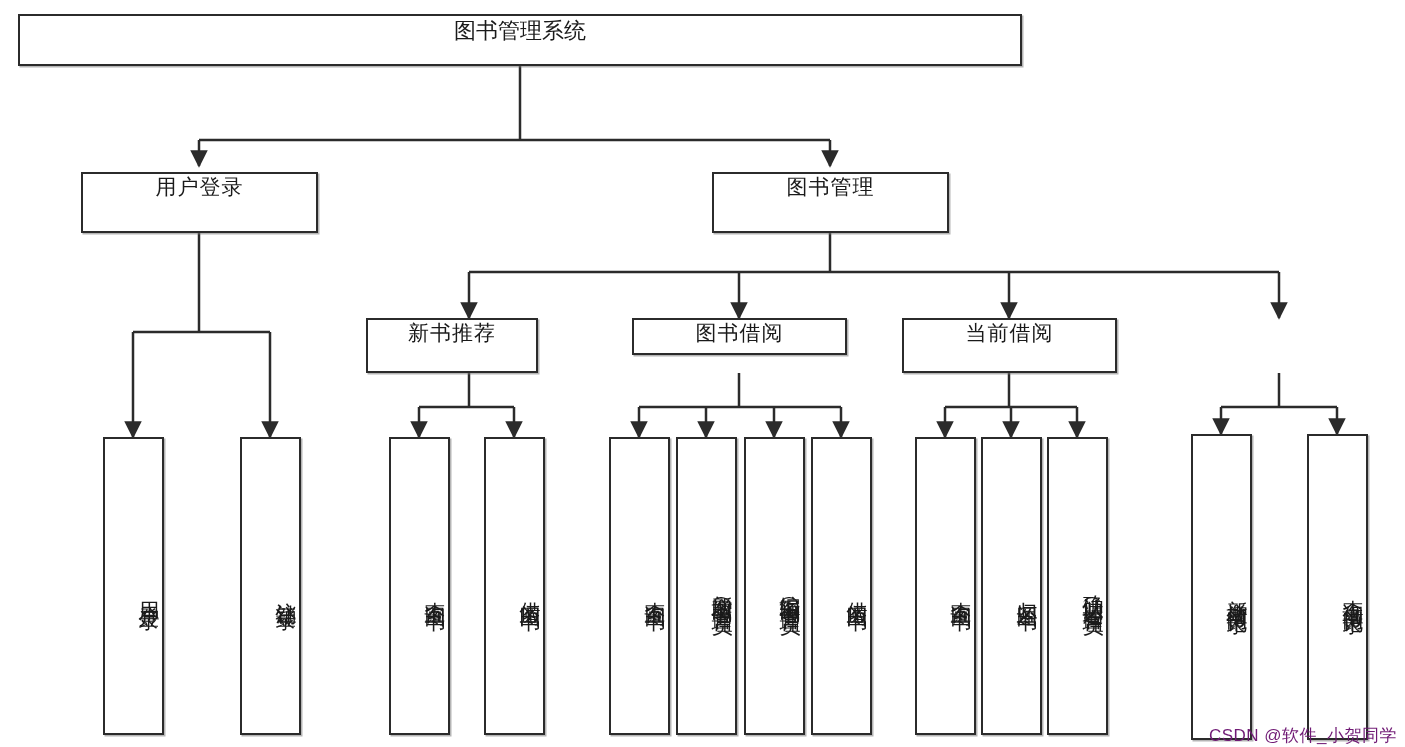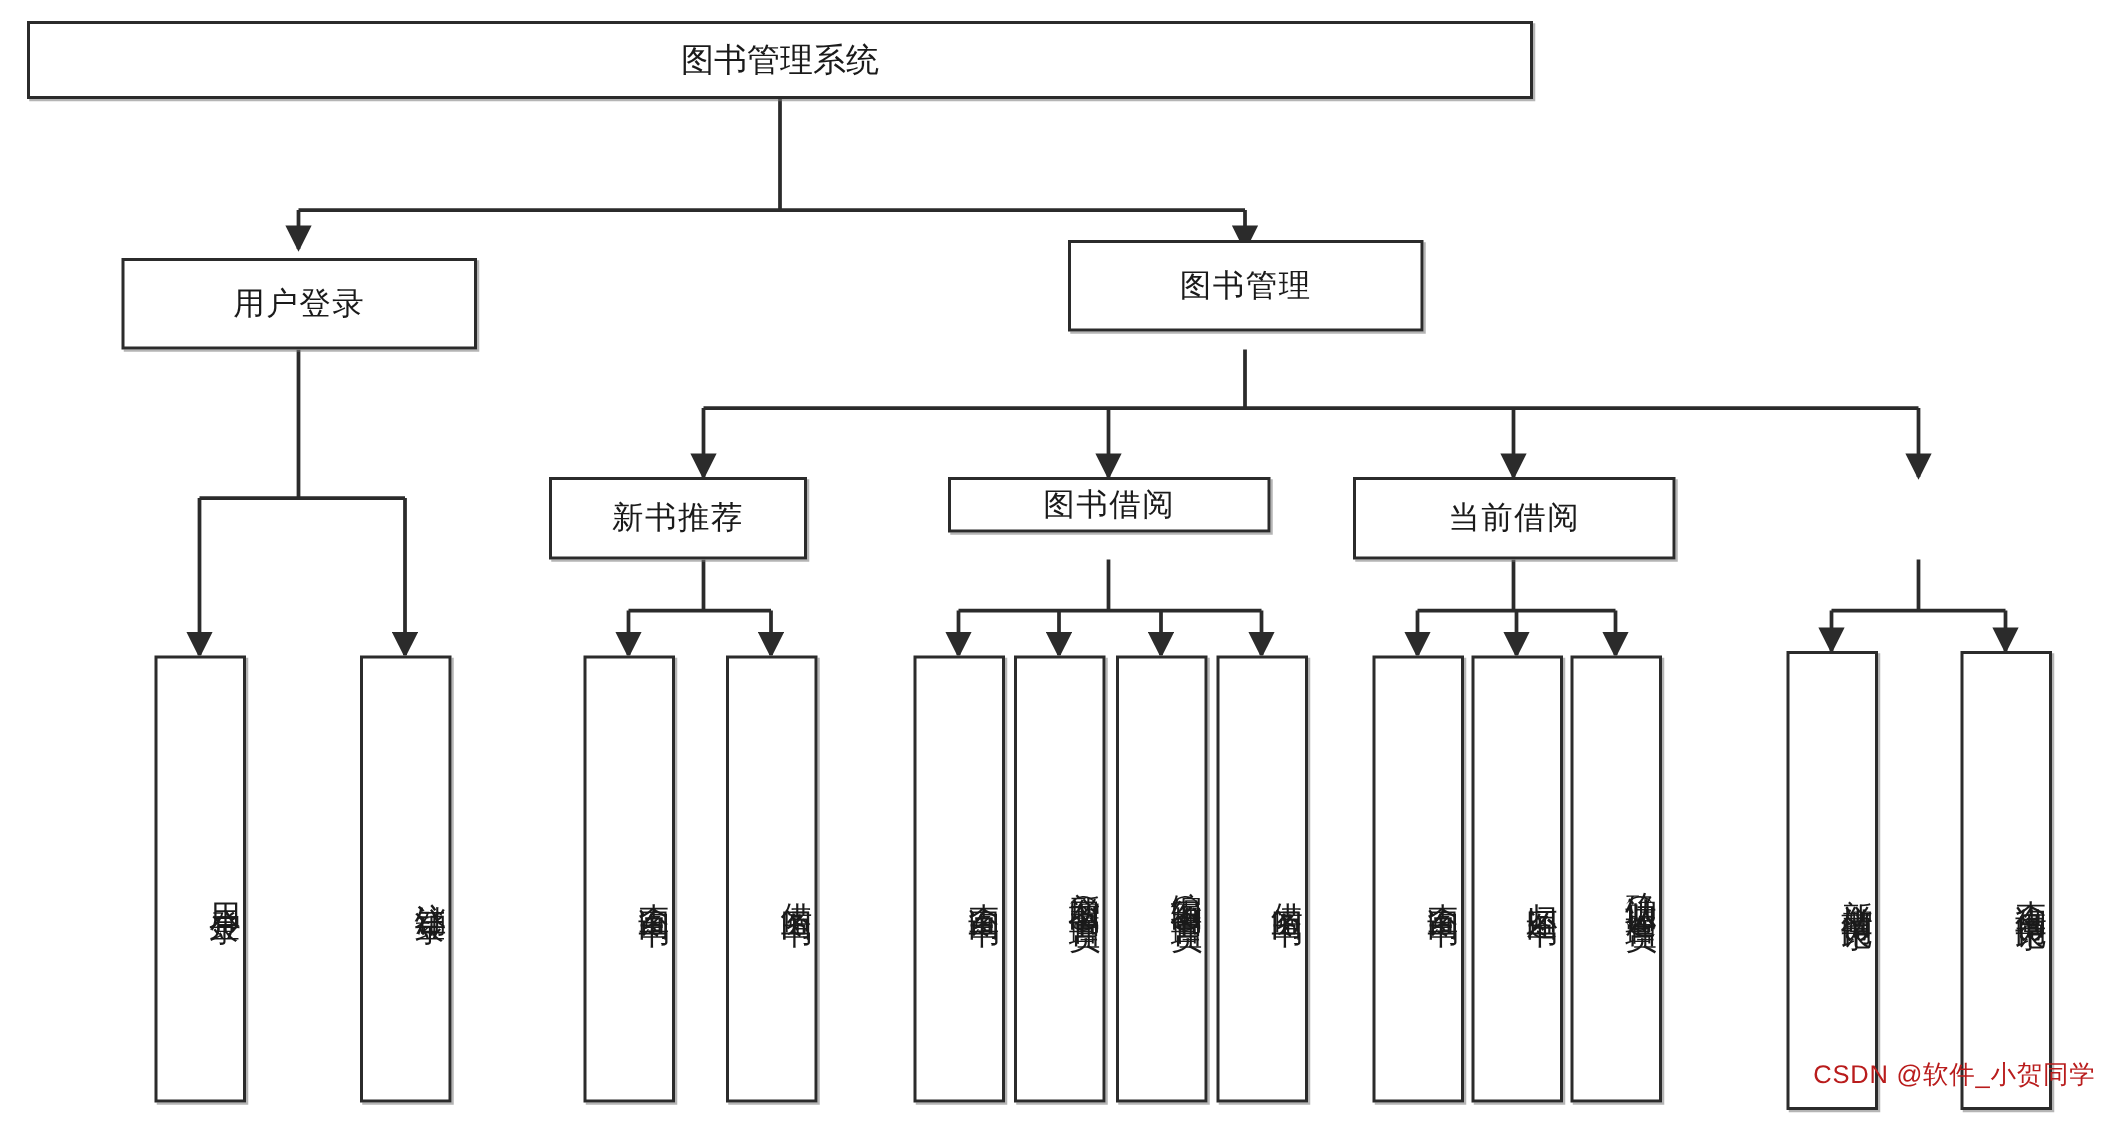--- a/index.html
+++ b/index.html
@@ -24,21 +24,20 @@
     width: 1405px;
     height: 747px;
   }
   .node {
     position: absolute;
     box-sizing: border-box;
     border: 2px solid #2b2b2b;
     background: #ffffff;
     color: #1a1a1a;
     display: flex;
-    align-items: center;
     justify-content: center;
     text-align: center;
     box-shadow: 1.5px 1.5px 0 0 rgba(120,120,120,0.55);
   }
   .node.horiz {
     font-size: 21px;
     letter-spacing: 1px;
     line-height: 1.2;
   }
   .node.root {
@@ -50,23 +49,23 @@
     font-size: 21px;
     letter-spacing: 3px;
     line-height: 1.25;
     padding-top: 10px;
     align-items: flex-start;
     justify-content: center;
   }
   .watermark {
     position: absolute;
     right: 8px;
-    bottom: 19px;
+    bottom: 0;
     font-size: 17px;
-    color: #b91c1c;
+    color: #701a75;
     letter-spacing: 0.5px;
     white-space: nowrap;
     pointer-events: none;
   }
 </style>
 </head>
 <body>
 
 <div id="canvas">
 
@@ -120,21 +119,21 @@
     </g>
   </svg>
 
   <div class="node root" style="left:18px; top:14px; width:1004px; height:52px;">
     <span>图书管理系统</span>
   </div>
 
   <div class="node horiz" style="left:81px; top:172px; width:237px; height:61px;">
     <span>用户登录</span>
   </div>
-  <div class="node horiz" style="left:712px; top:160px; width:237px; height:61px;">
+  <div class="node horiz" style="left:712px; top:172px; width:237px; height:61px;">
     <span>图书管理</span>
   </div>
 
   <div class="node horiz" style="left:366px; top:318px; width:172px; height:55px;">
     <span>新书推荐</span>
   </div>
   <div class="node horiz" style="left:632px; top:318px; width:215px; height:37px;">
     <span>图书借阅</span>
   </div>
   <div class="node horiz" style="left:902px; top:318px; width:215px; height:55px;">

